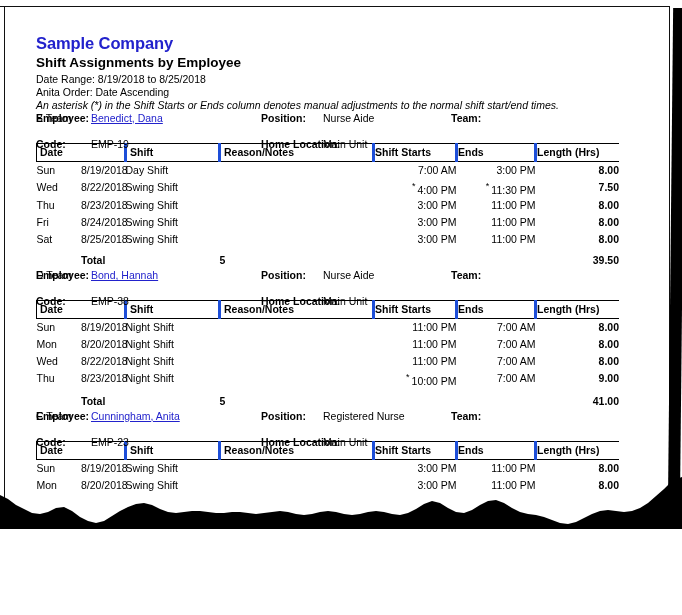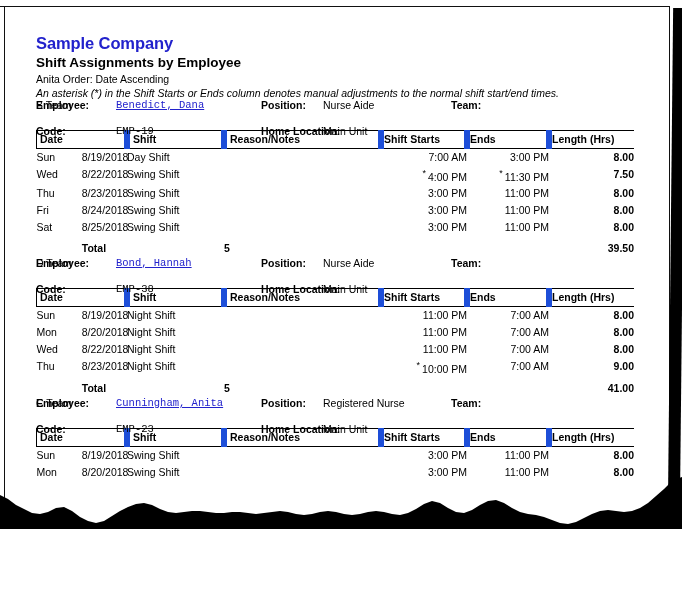--- a/index.html
+++ b/index.html
@@ -113,21 +113,21 @@
   }
   .lbl {
     font-weight: bold;
     color: #000;
   }
   .val {
     color: #000;
   }
   .cell-abs { position: absolute; top: 0; }
   .c-emp-lbl  { left: 0; }
-  .c-emp-val  { left: 80px; font-family: Liberation Mono, monospace; }
+  .c-emp-val  { left: 55px; }
   .c-pos-lbl  { left: 225px; }
   .c-pos-val  { left: 287px; }
   .c-team-lbl { left: 415px; }
   .c-team-val ( left: 478px; )
   .c-team-val { left: 478px; }
   .emp-link {
     color: #2222CC;
     text-decoration: underline;
   }
 
@@ -138,21 +138,21 @@
     table-layout: fixed;
     margin-top: 4px;
   }
   table.shift-table th {
     font-size: 10.5px;
     font-weight: bold;
     text-align: left;
     padding: 1px 0 2px 3px;
     border-top: 1.4px solid #000;
     border-bottom: 1.4px solid #000;
-    border-right: 6px solid #1d4ed8;
+    border-right: 3px solid #1d4ed8;
     height: 14px;
     overflow: hidden;
     white-space: nowrap;
   }
   table.shift-table th.first {
     border-left: 1px solid #000;
   }
   table.shift-table th.num {
     text-align: left;
     padding: 1px 2px 2px 0;
@@ -200,20 +200,21 @@
 <body>
 
 <div id="page">
 
   <div class="sheet">
     <div class="content">
 
       <div>
         <div class="company-name">Sample Company</div>
         <div class="report-title">Shift Assignments by Employee</div>
+        <div class="meta-line">Date Range: 8/19/2018 to 8/25/2018</div>
         <div class="meta-line">Anita Order: Date Ascending</div>
         <div class="meta-note">An asterisk (*) in the Shift Starts or Ends column denotes manual adjustments to the normal shift start/end times.</div>
       </div>
 
       <div id="employee-blocks">
           <div class="employee-block">
             <div class="emp-header">
               <div class="emp-row">
                 <span class="cell-abs c-emp-lbl lbl">Employee:</span>
                 <a href="#" class="cell-abs c-emp-val emp-link">Benedict, Dana</a>

